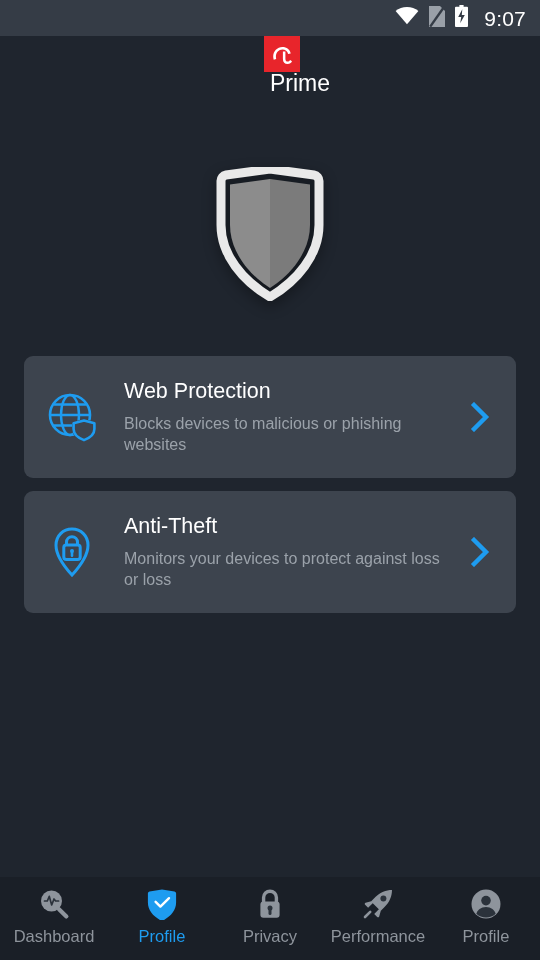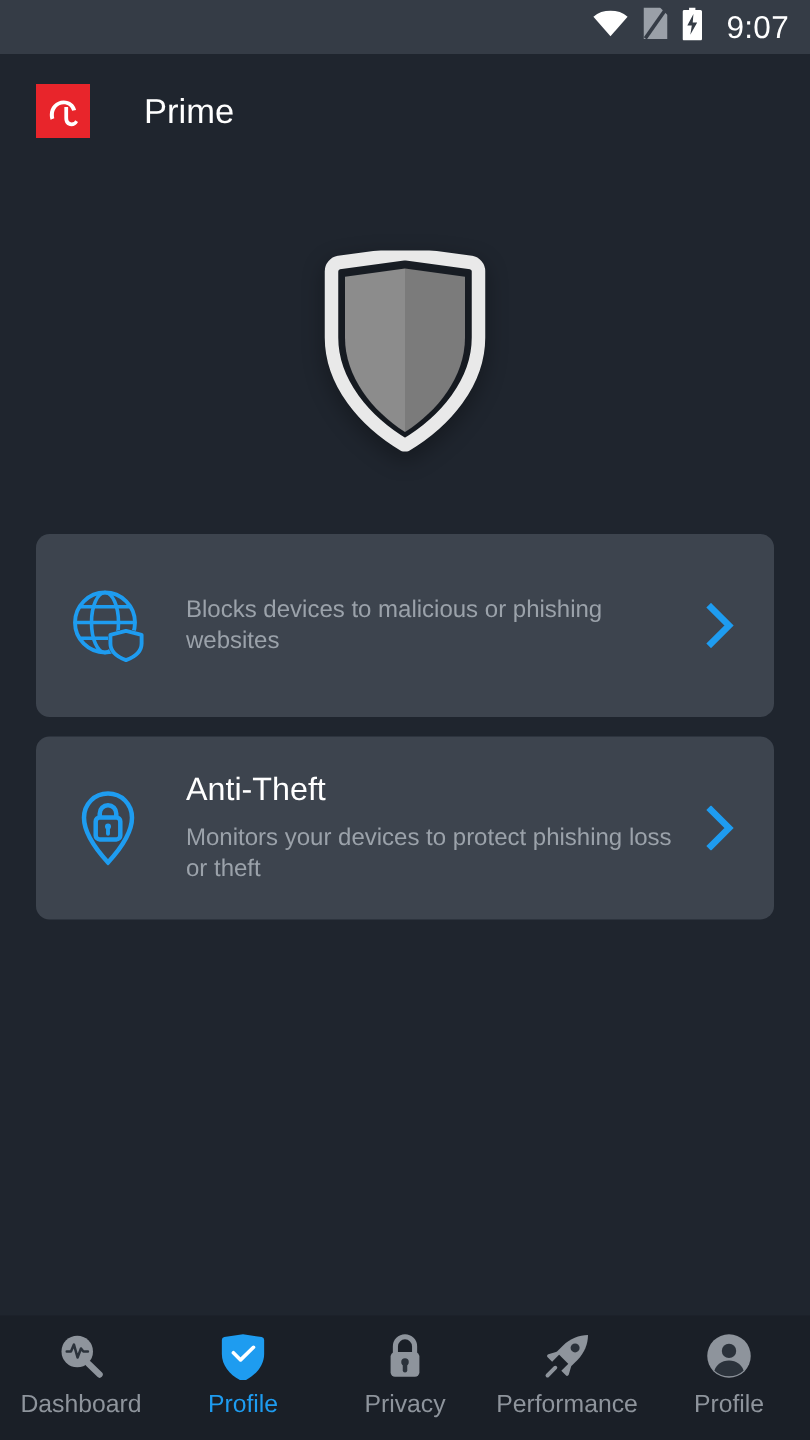--- a/index.html
+++ b/index.html
@@ -39,20 +39,21 @@
     line-height: 1;
   }
 
   
   .app-bar {
     height: 76px;
     display: flex;
     align-items: center;
     padding-left: 24px;
     box-sizing: border-box;
+    flex-direction: column;
   }
   .brand-logo {
     width: 36px;
     height: 36px;
     background: #e8252b;
     display: flex;
     align-items: center;
     justify-content: center;
     flex: none;
   }
@@ -215,20 +216,21 @@
     <span class="card-icon">
       <svg width="50" height="50" viewBox="0 0 50 50">
         <circle cx="23" cy="23" r="20" fill="none" stroke="#1e9cf0" stroke-width="2.6"></circle>
         <ellipse cx="23" cy="23" rx="9" ry="20" fill="none" stroke="#1e9cf0" stroke-width="2.4"></ellipse>
         <path d="M3 23h40M6.5 12.5h33M6.5 33.5h33" stroke="#1e9cf0" stroke-width="2.4" fill="none"></path>
         <path d="M37 27 49 30v7c0 6-5 10.5-12 13-7-2.5-12-7-12-13v-7z" fill="#3d444e"></path>
         <path d="M37 28.6 47.4 31.2V37c0 5-4.2 8.8-10.4 11.1C30.8 45.8 26.6 42 26.6 37v-5.8z" fill="none" stroke="#1e9cf0" stroke-width="2.6" stroke-linejoin="round"></path>
       </svg>
     </span>
     <div class="card-text">
+      <div class="card-title">Web Protection</div>
       <div class="card-sub">Blocks devices to malicious or phishing websites</div>
     </div>
     <span class="card-chevron">
       <svg width="22" height="30" viewBox="0 0 22 30">
         <path d="M5 3 17 15 5 27" fill="none" stroke="#1e9cf0" stroke-width="4.4" stroke-linecap="square"></path>
       </svg>
     </span>
   </div>
 
   <div class="feature-card">
@@ -236,21 +238,21 @@
       <svg width="50" height="50" viewBox="0 0 50 50">
         <path d="M25 2c9 0 16 7 16 16.2C41 29 30.5 42 25 48 19.5 42 9 29 9 18.2 9 9 16 2 25 2z" fill="none" stroke="#1e9cf0" stroke-width="3"></path>
         <path d="M19.5 18.5v-3.2a5.5 5.5 0 0 1 11 0v3.2" fill="none" stroke="#1e9cf0" stroke-width="3"></path>
         <rect x="16.8" y="18" width="16.4" height="14.6" rx="2.6" fill="none" stroke="#1e9cf0" stroke-width="3"></rect>
         <circle cx="25" cy="24" r="2" fill="#1e9cf0"></circle>
         <path d="M25 25.4v3.4" stroke="#1e9cf0" stroke-width="2.6" stroke-linecap="round"></path>
       </svg>
     </span>
     <div class="card-text">
       <div class="card-title">Anti-Theft</div>
-      <div class="card-sub">Monitors your devices to protect phishing loss or theft</div>
+      <div class="card-sub">Monitors your devices to protect against loss or loss</div>
     </div>
     <span class="card-chevron">
       <svg width="22" height="30" viewBox="0 0 22 30">
         <path d="M5 3 17 15 5 27" fill="none" stroke="#1e9cf0" stroke-width="4.4" stroke-linecap="square"></path>
       </svg>
     </span>
   </div>
 
 </div>
 

